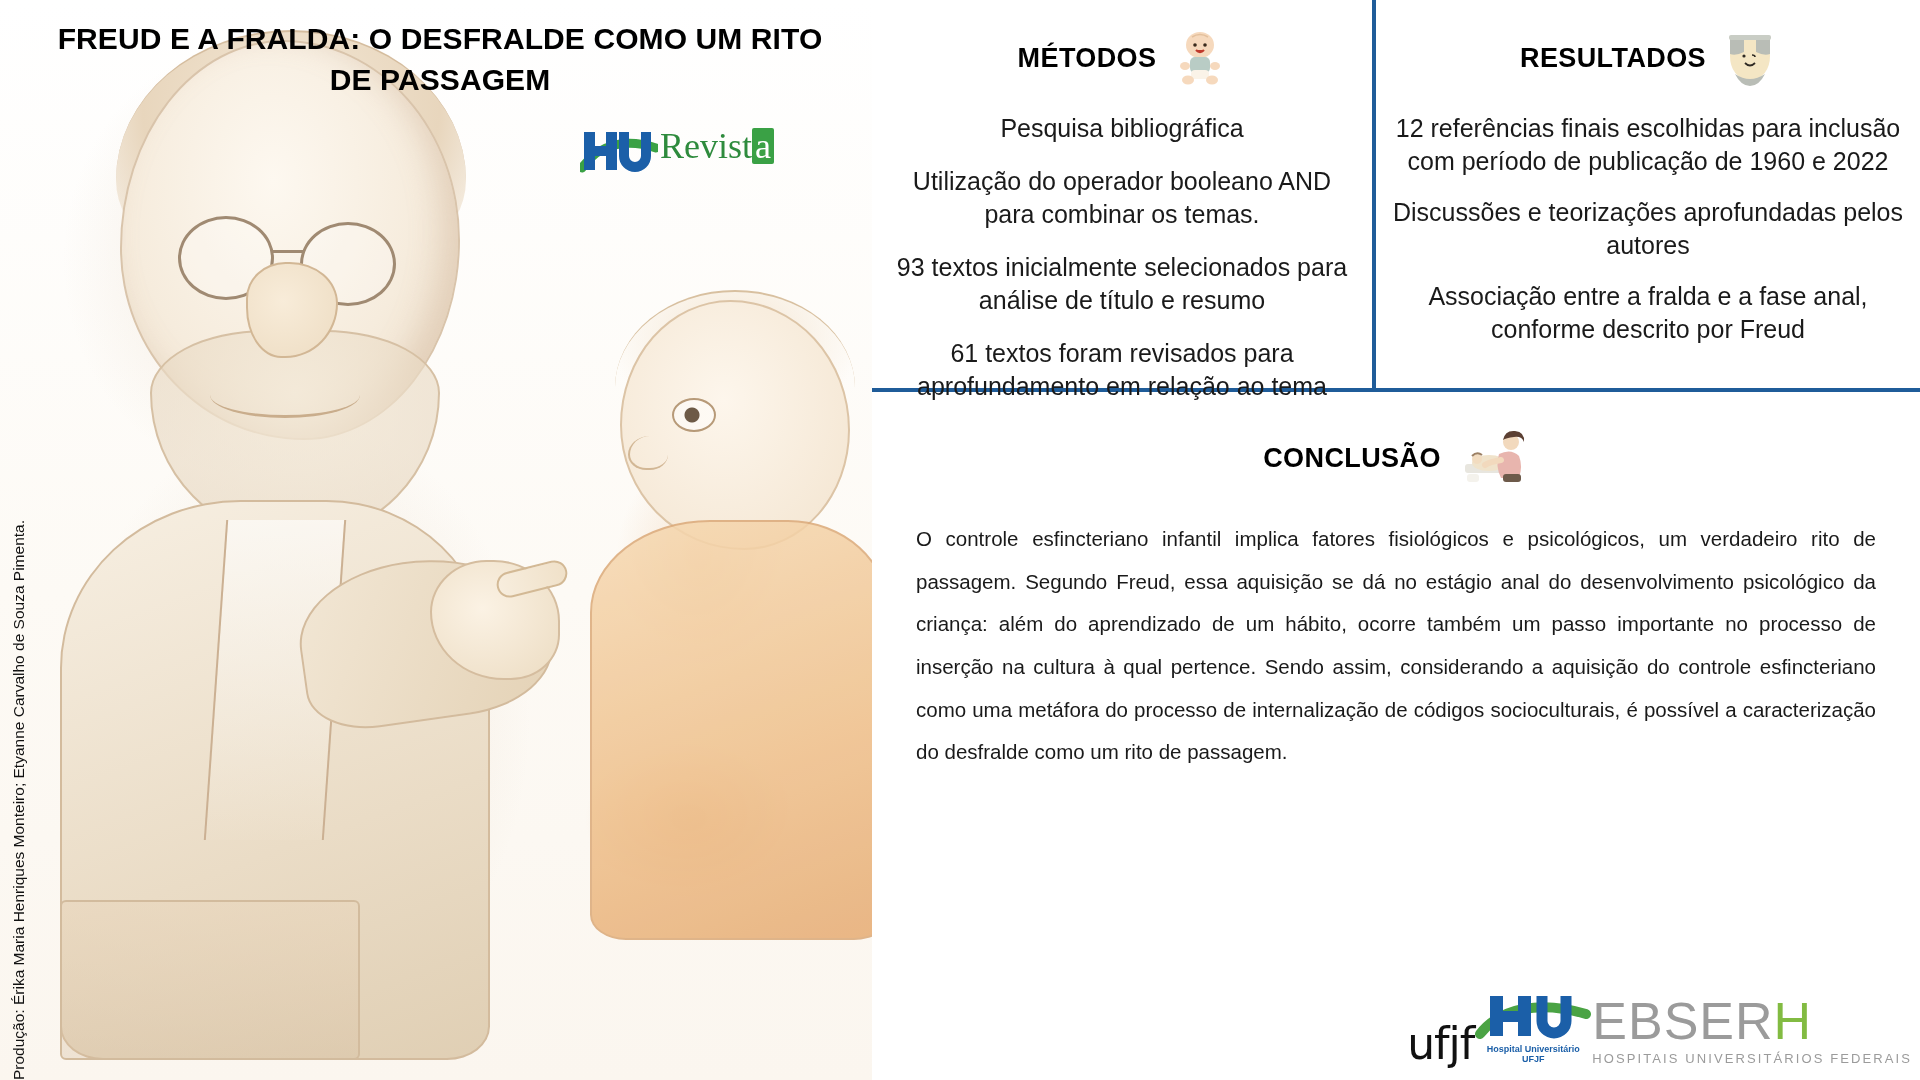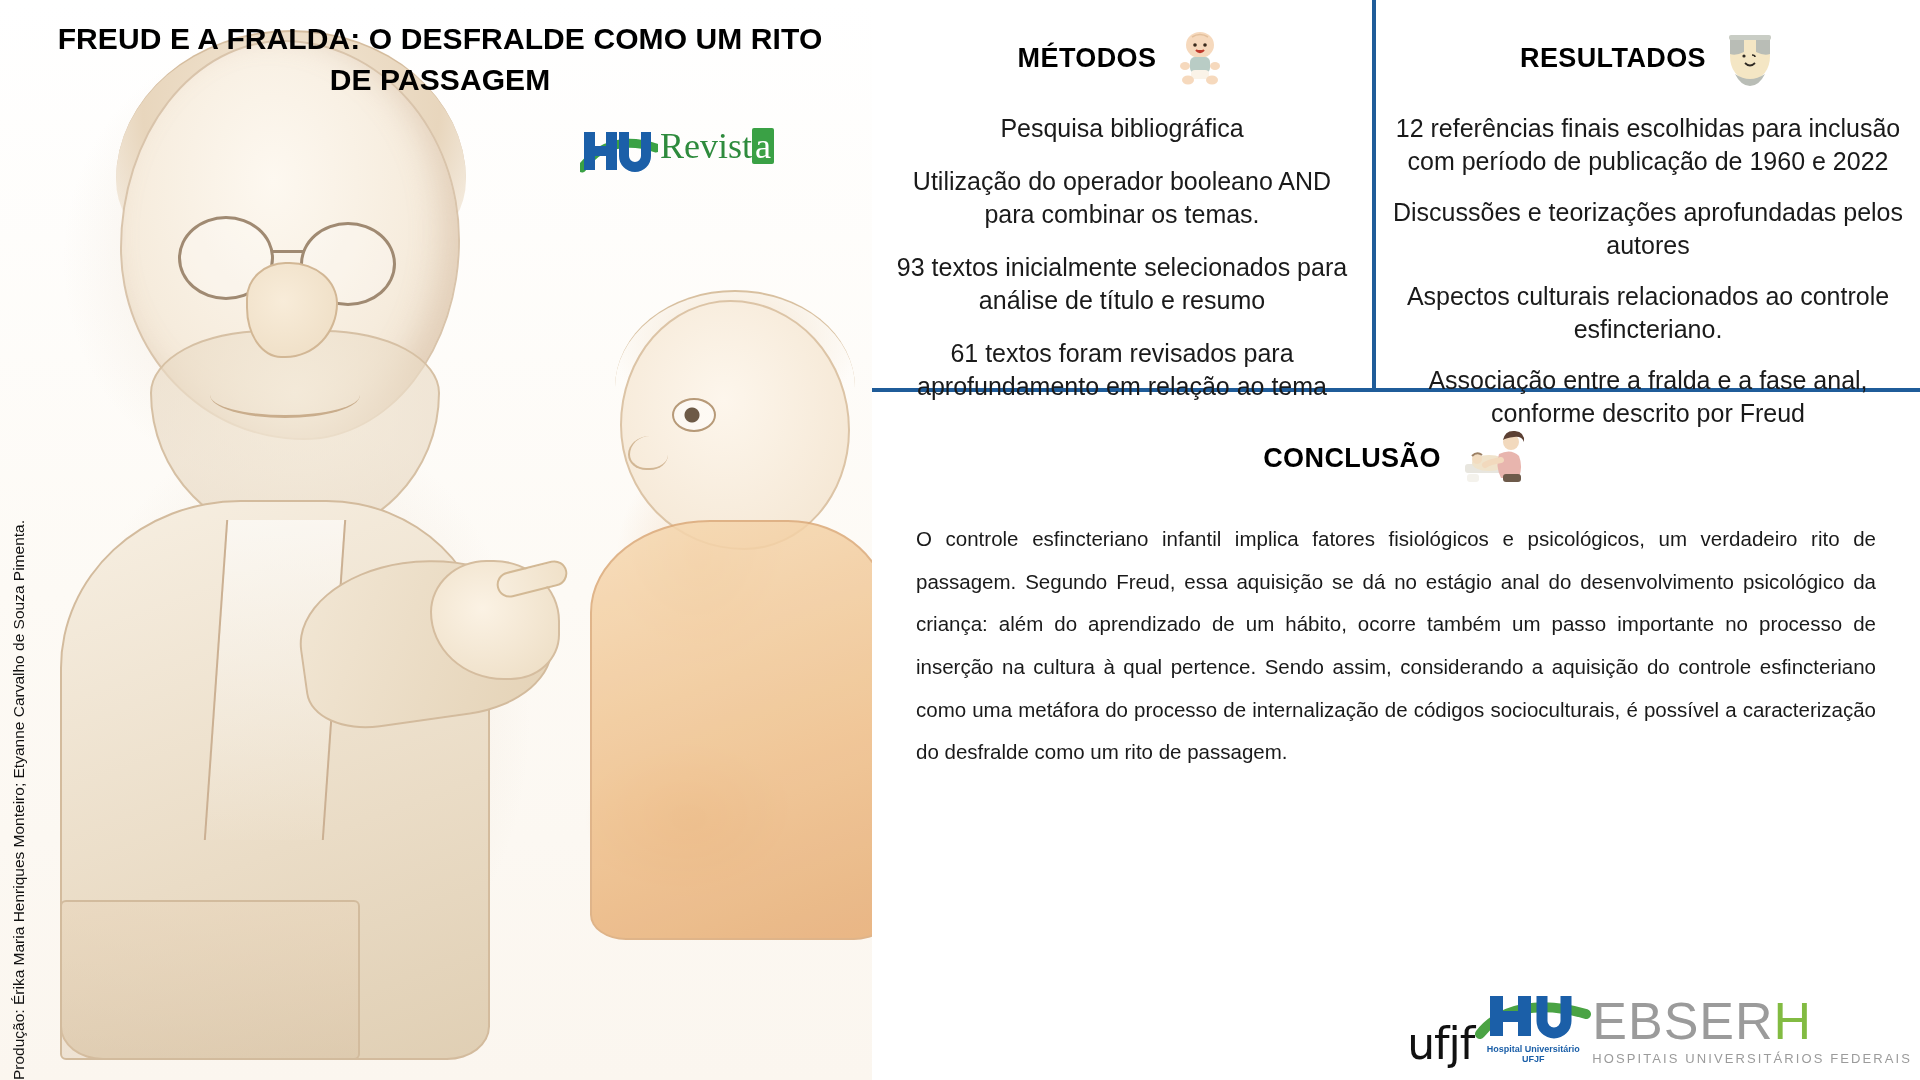--- a/index.html
+++ b/index.html
@@ -333,21 +333,20 @@
             <rect x="5" y="5" width="42" height="5" rx="2" fill="#c9cdc5"></rect>
             <circle cx="20" cy="26" r="1.6" fill="#2f2a24"></circle>
             <path d="M28 25 q3 0 3 2" stroke="#2f2a24" stroke-width="1.6" fill="none"></path>
             <path d="M21 33 q5 5 10 0" stroke="#2f2a24" stroke-width="1.8" fill="none"></path>
           </svg>
         </span>
       </div>
       <div class="bullets">
         <p>12 referências finais escolhidas para inclusão com período de publicação de 1960 e 2022</p>
         <p>Discussões e teorizações aprofundadas pelos autores</p>
-        <p>Aspectos culturais relacionados ao controle esfincteriano.</p>
         <p>Associação entre a fralda e a fase anal, conforme descrito por Freud</p>
       </div>
     </section>
 
     <section class="conclusao">
       <div class="sec-head">
         <h2>CONCLUSÃO</h2>
         <span class="sec-icon" style="width:70px;height:60px">
           <svg width="70" height="60" viewBox="0 0 70 60" xmlns="http://www.w3.org/2000/svg">
             <rect x="6" y="36" width="46" height="9" rx="3" fill="#e8e6df"></rect>

